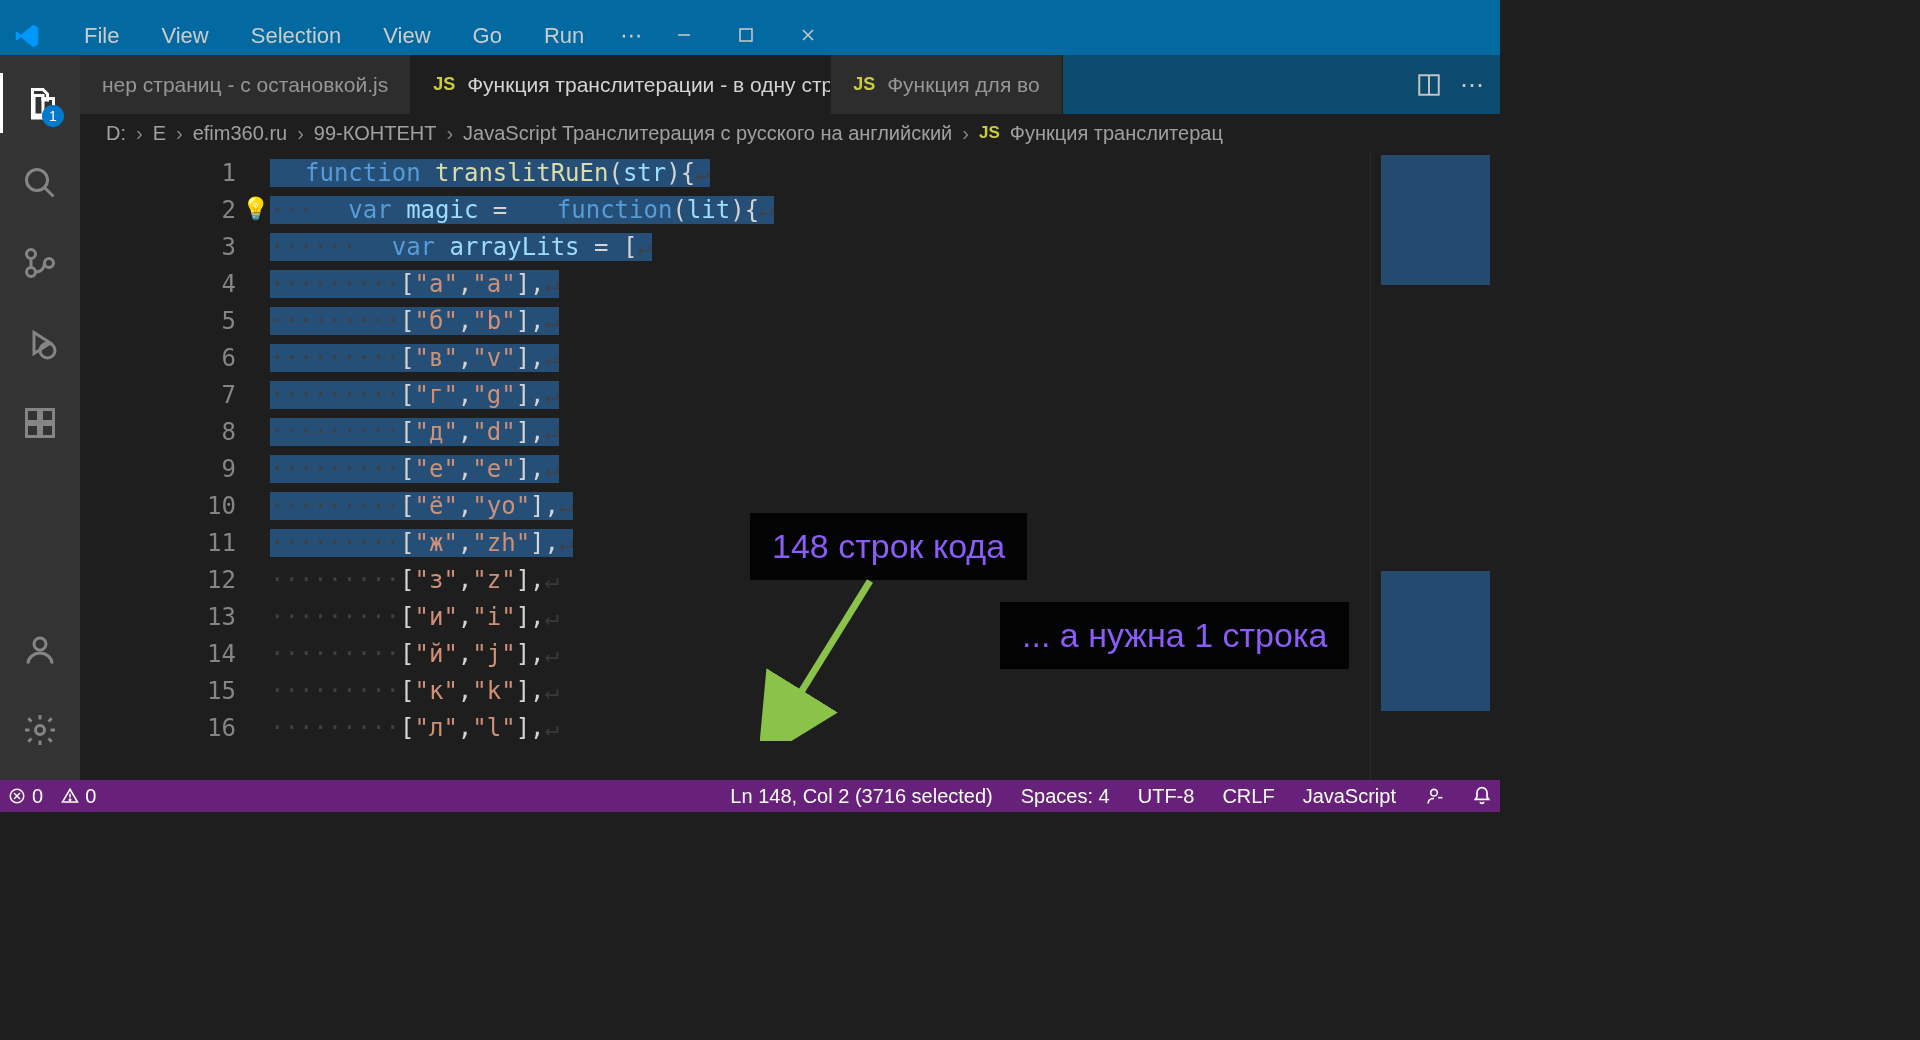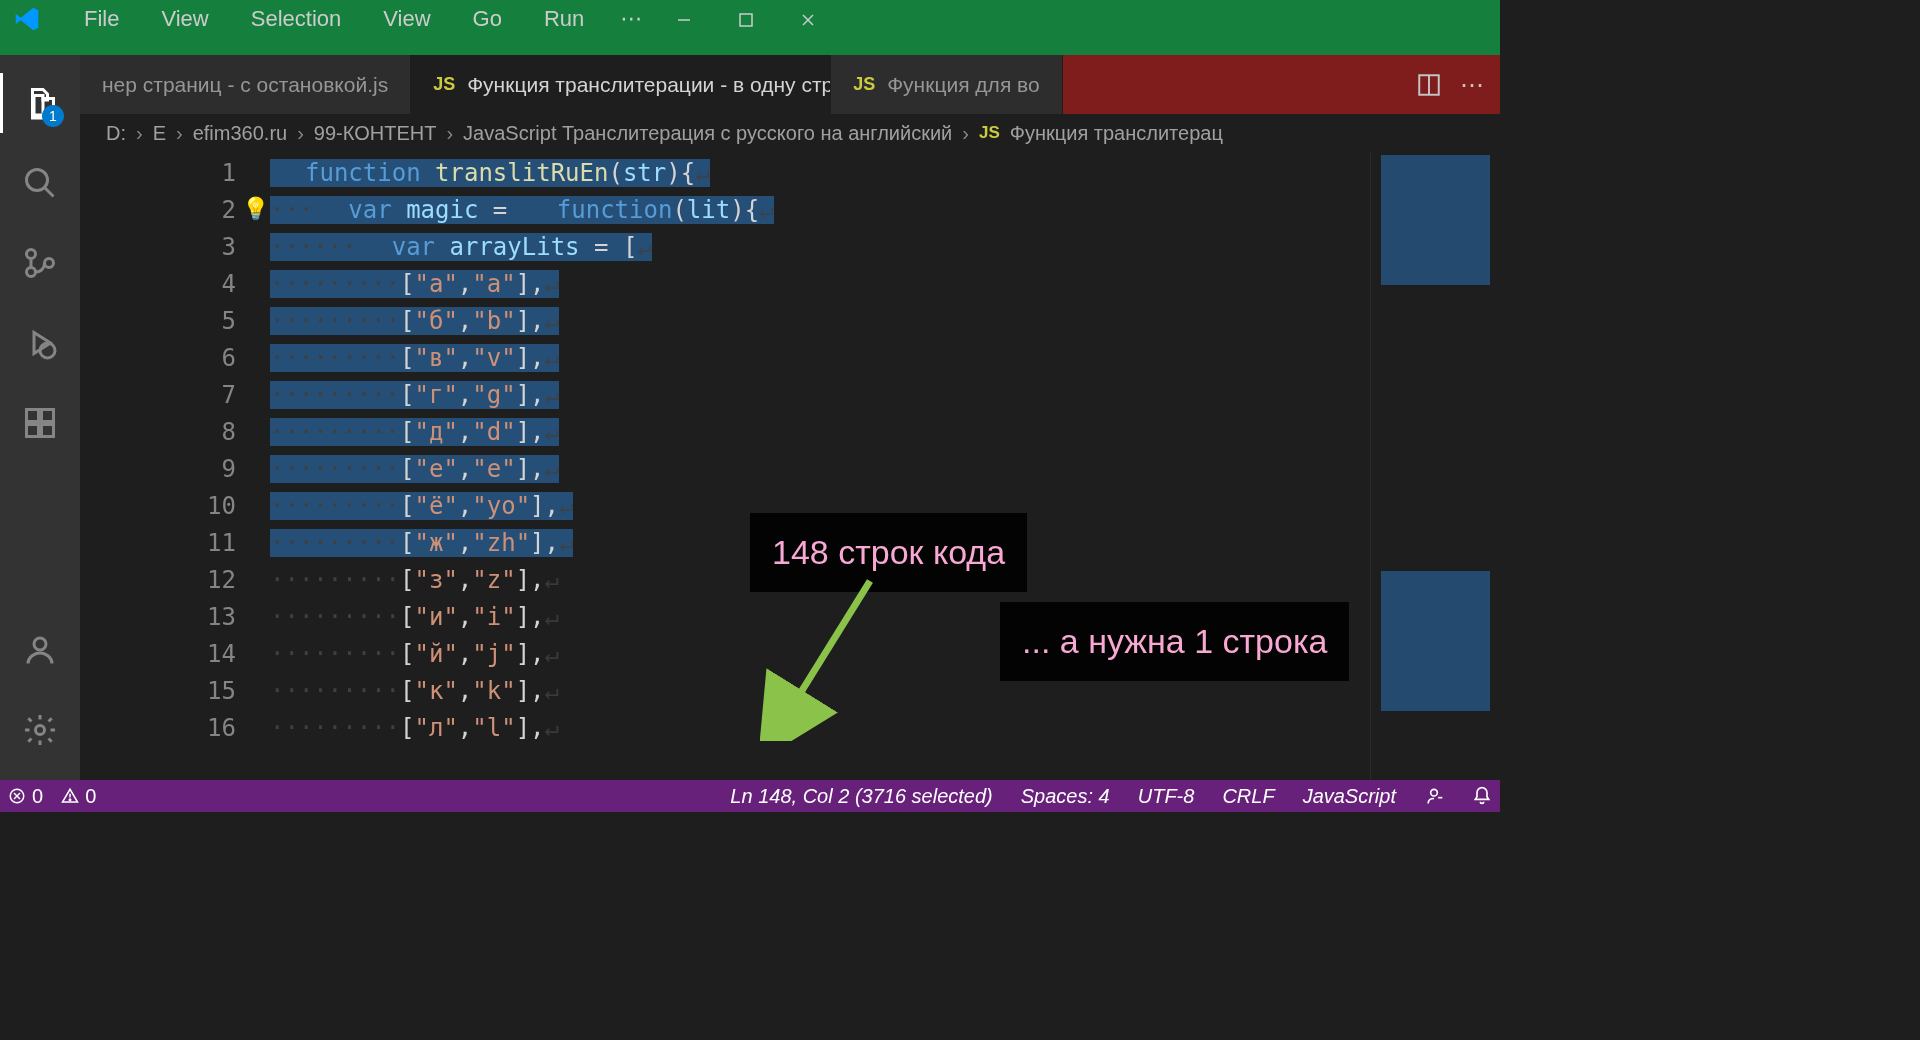--- a/index.html
+++ b/index.html
@@ -9,23 +9,23 @@
     color: #cccccc;
     width: 1500px;
     height: 812px;
     overflow: hidden;
     display: flex;
     flex-direction: column;
   }
   
   .titlebar {
     height: 55px;
-    background: #15803d;
-    display: flex;
-    align-items: flex-start;
+    background: #0369a1;
+    display: flex;
+    align-items: flex-end;
     padding: 0 8px;
     flex-shrink: 0;
   }
   .app-logo {
     width: 38px; height: 38px;
     display: flex; align-items: center; justify-content: center;
     margin-right: 20px;
   }
   .menubar { display: flex; gap: 6px; }
   .menu-item {
@@ -94,21 +94,21 @@
     align-items: center;
     justify-content: center;
     padding: 0 4px;
   }
   .activity-spacer { flex: 1; }
 
   
   .editor-area { flex: 1; display: flex; flex-direction: column; min-width: 0; }
   .tabbar {
     height: 60px;
-    background: #7f1d1d;
+    background: #0c4a6e;
     display: flex;
     align-items: stretch;
     border-bottom: 1px solid #1e1e1e;
     flex-shrink: 0;
   }
   .tab {
     display: flex;
     align-items: center;
     padding: 0 22px;
     background: #2d2d2d;
@@ -207,41 +207,41 @@
     position: absolute;
     left: 10px; right: 10px;
     background: #264f78;
     opacity: .9;
   }
 
   
   .annot {
     position: absolute;
     background: rgba(0,0,0,.88);
-    color: #f9a8d4;
+    color: #8b5cf6;
     font-size: 34px;
-    padding: 20px 22px;
+    padding: 14px 22px;
     font-family: Arial, sans-serif;
     pointer-events: none;
   }
 
   
   .statusbar {
     height: 32px;
     background: #68217a;
     color: #ffffff;
     display: flex;
     align-items: center;
     font-size: 20px;
     padding: 0 8px;
     gap: 24px;
     flex-shrink: 0;
   }
   .status-left { display: flex; gap: 18px; align-items: center; }
-  .status-right { margin-left: auto; display: flex; gap: 28px; align-items: center; font-style: italic; }
+  .status-right { margin-left: auto; display: flex; gap: 28px; align-items: center; }
   .status-item { display: flex; gap: 6px; align-items: center; cursor: pointer; }
 </style>
 </head>
 <body>
 
 <div class="titlebar">
   <div class="app-logo">
     <svg width="30" height="30" viewBox="0 0 24 24">
       <path d="M17 3 L21 5 L21 19 L17 21 L7 13 L3 16 L3 8 L7 11 Z" fill="#0098ff"></path>
     </svg>

